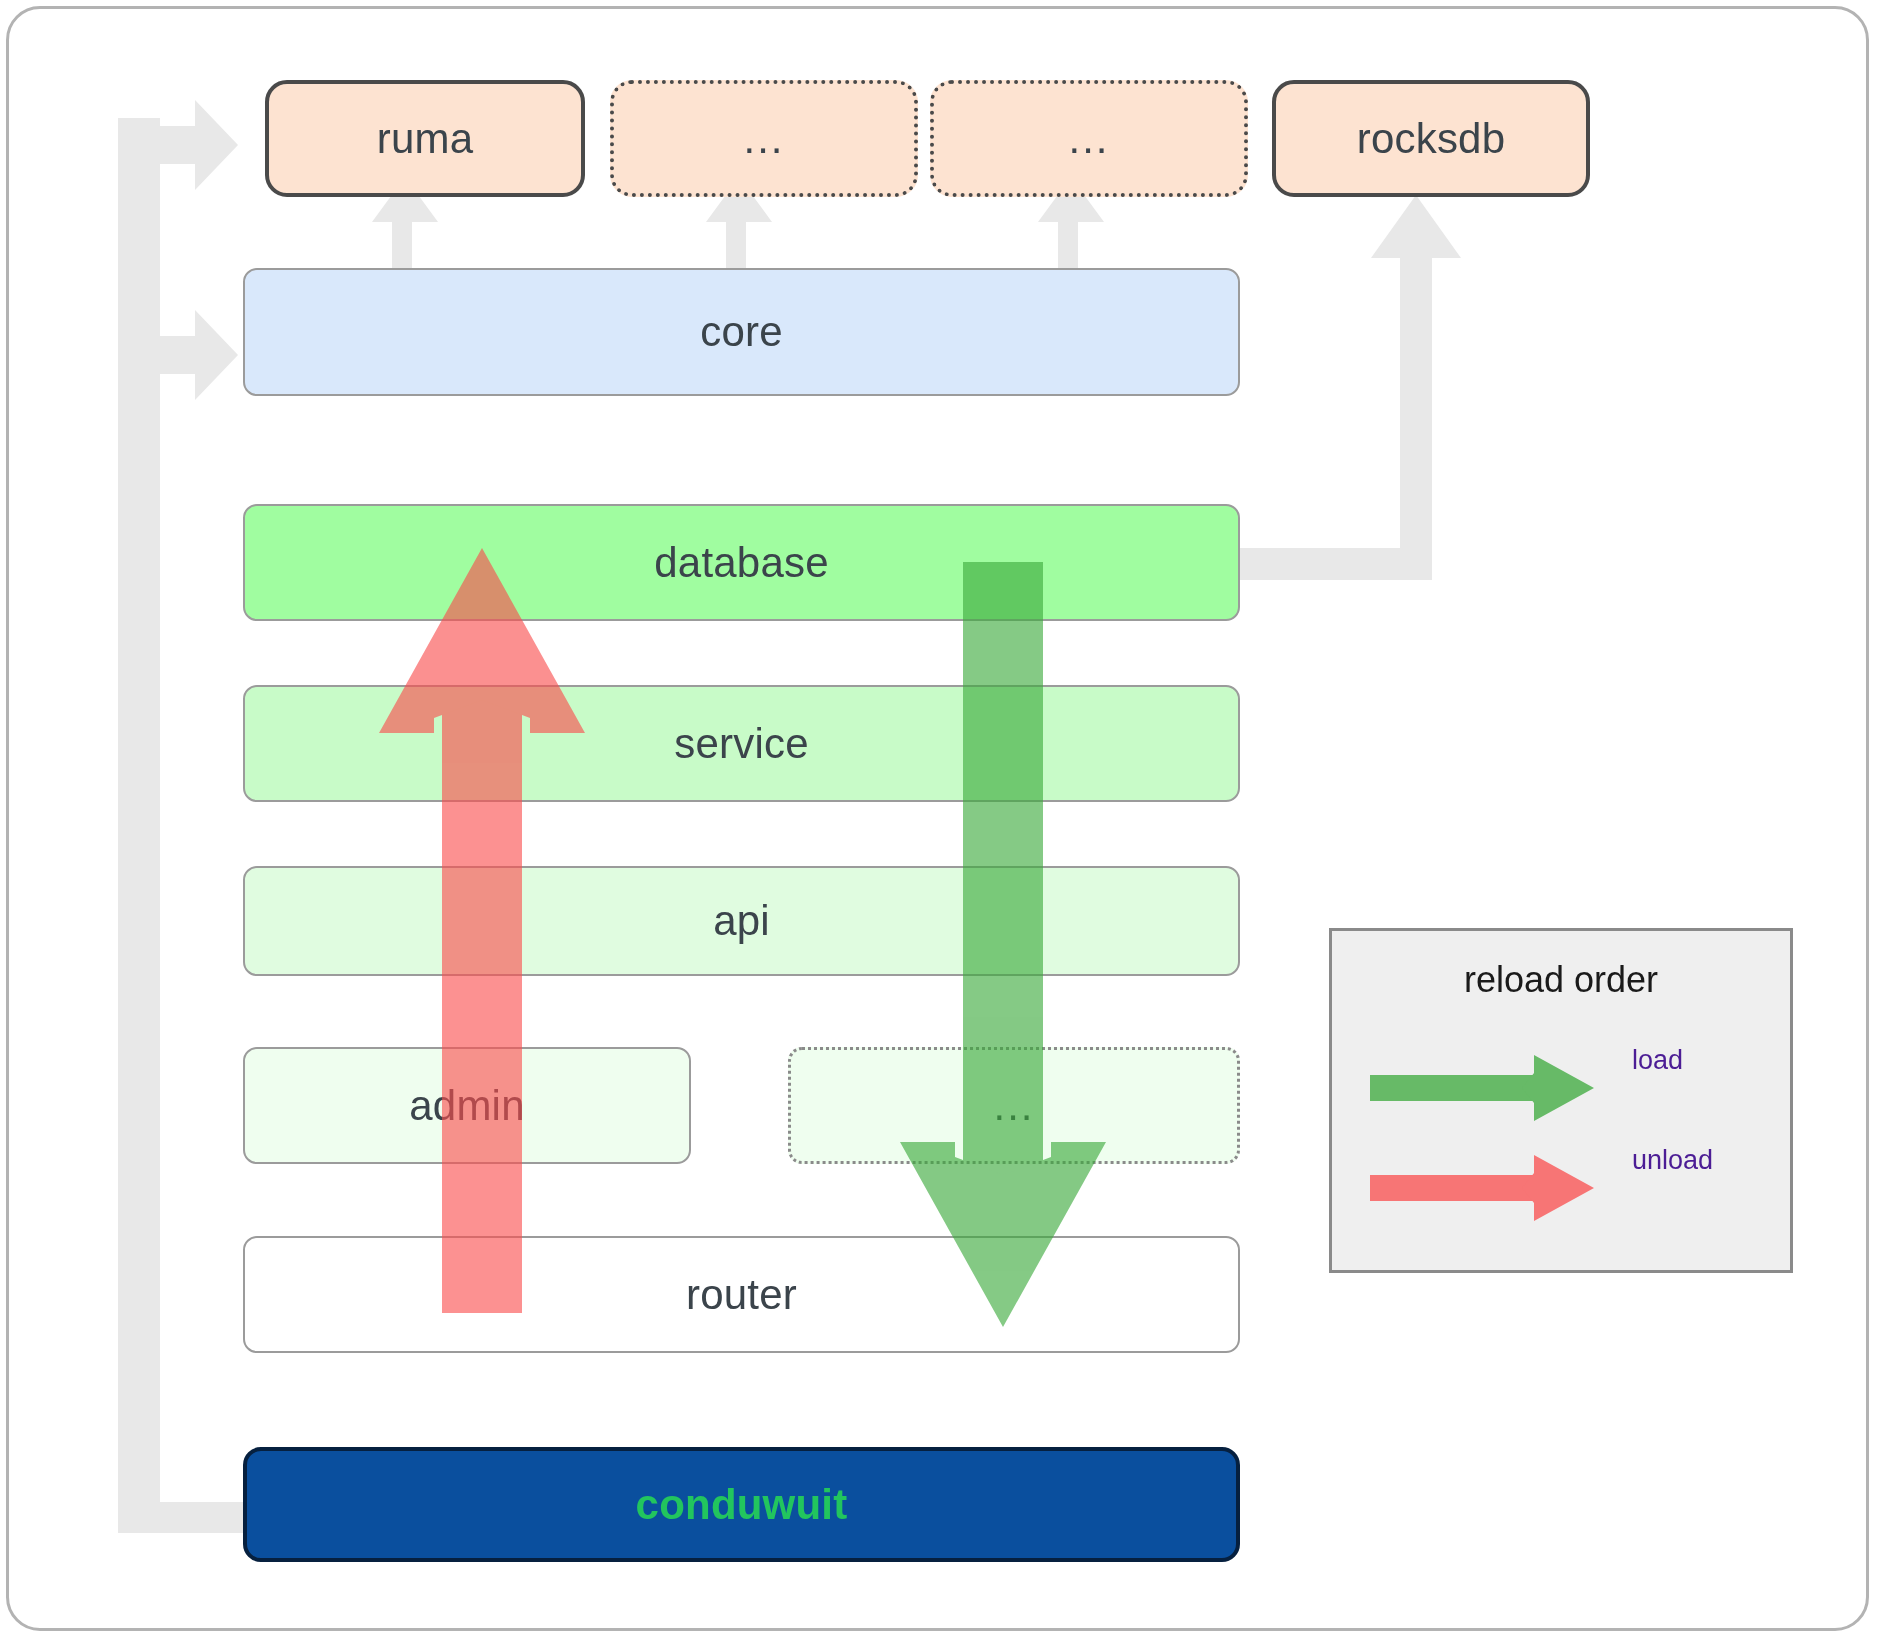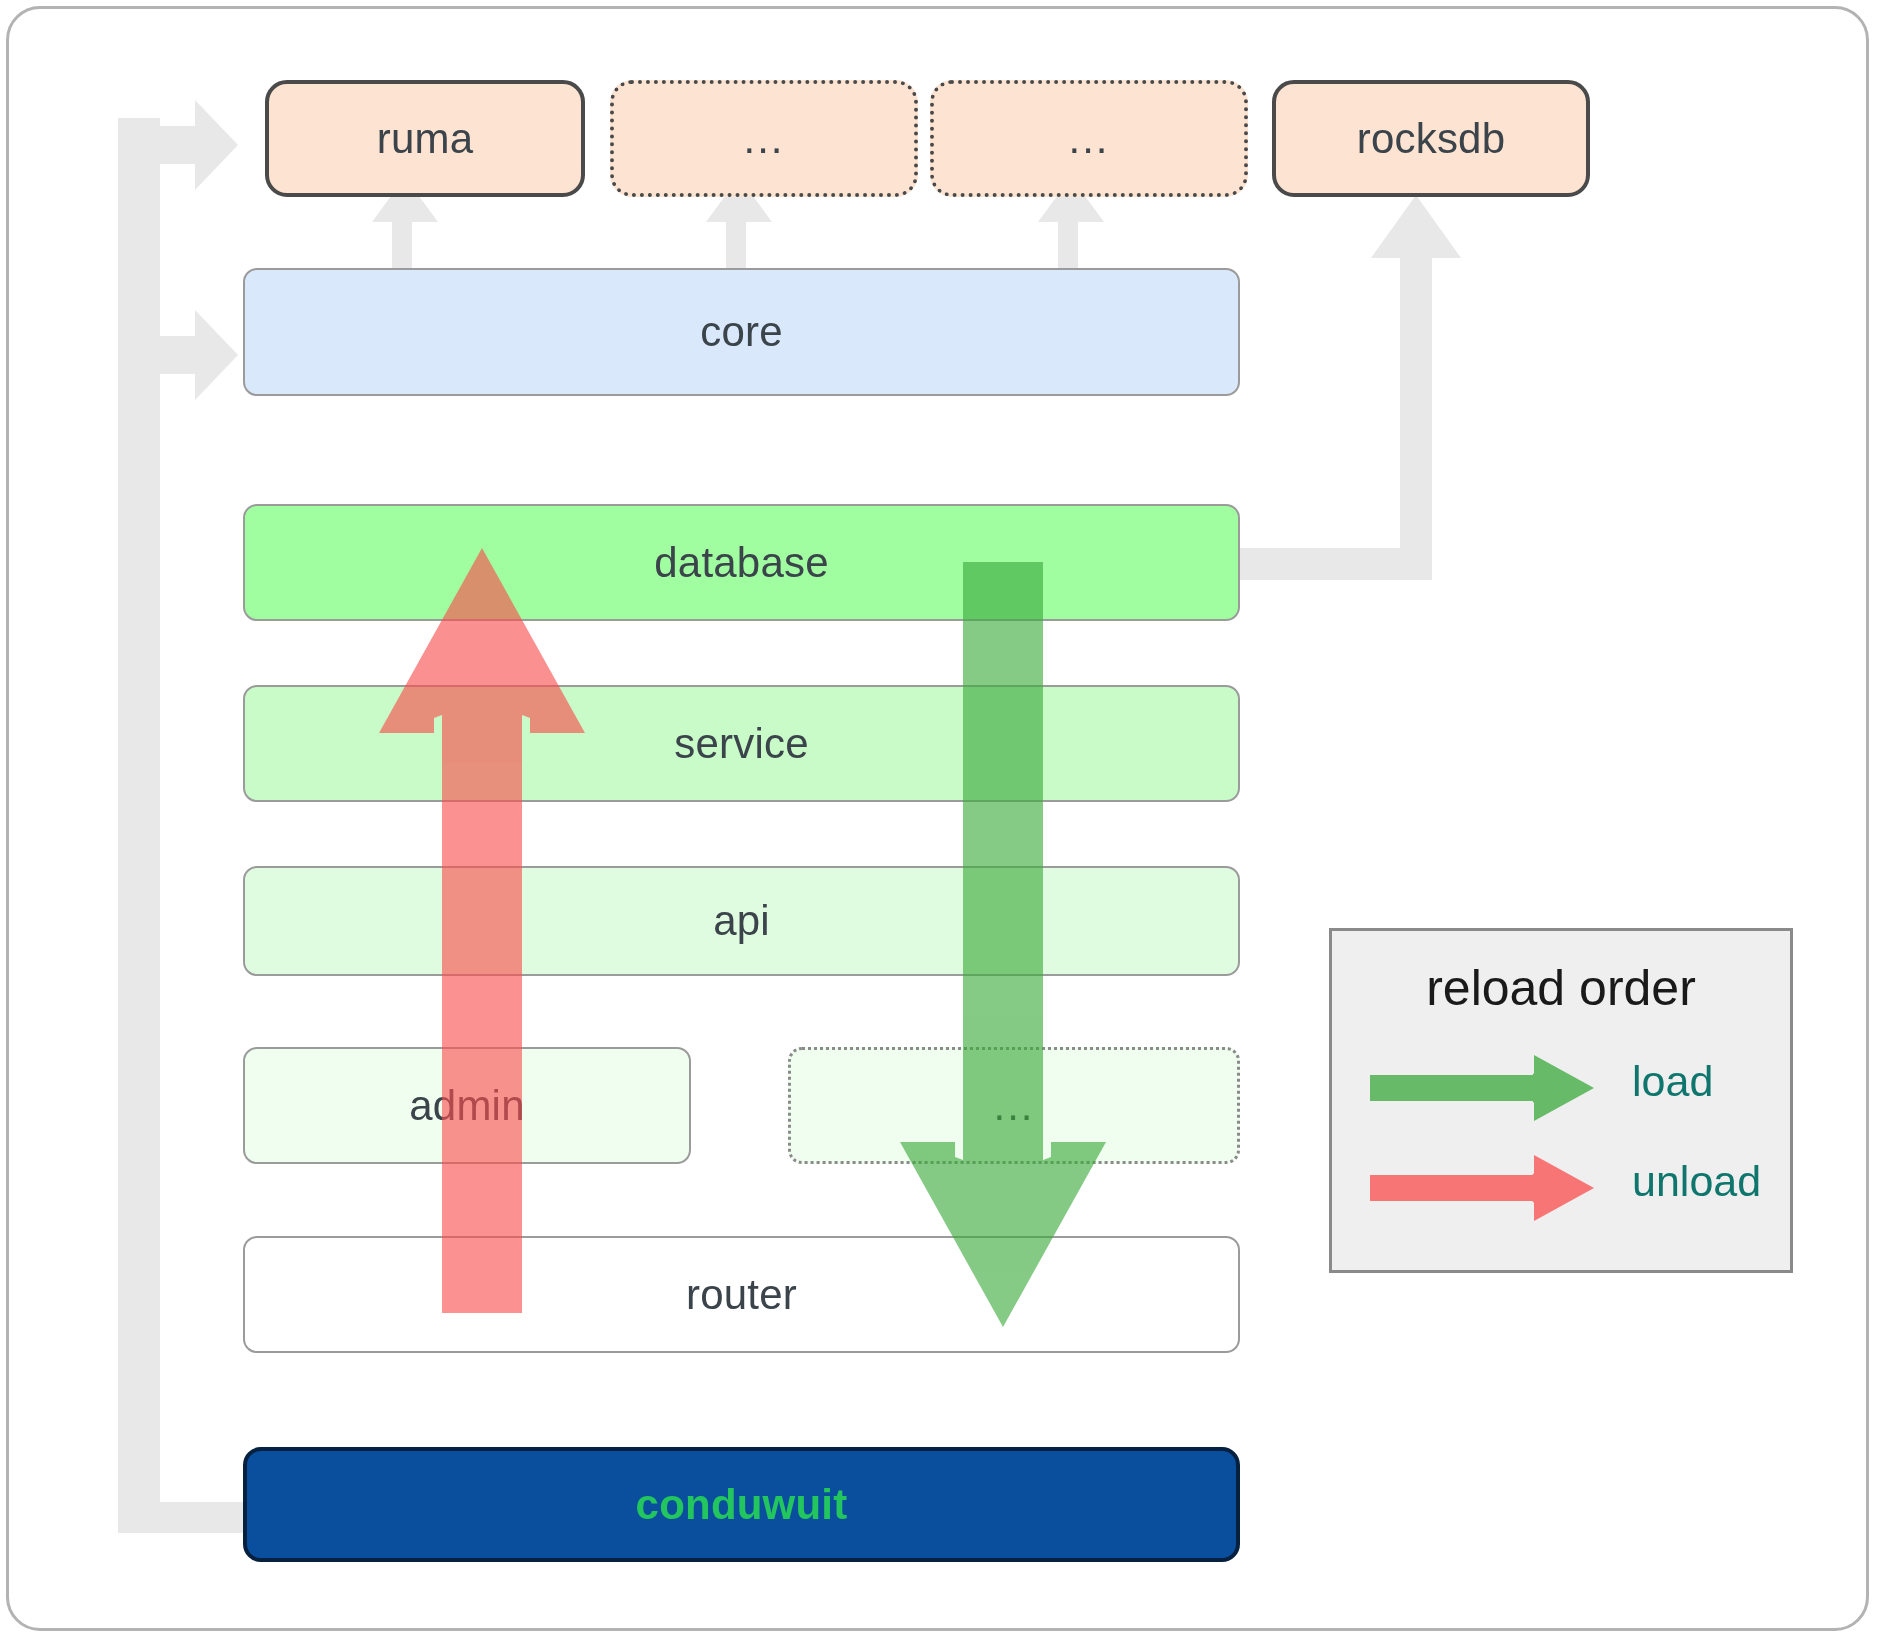--- a/index.html
+++ b/index.html
@@ -80,30 +80,30 @@
     height: 345px;
     background: #efefef;
     border: 3px solid #8a8a8a;
     box-sizing: border-box;
     z-index: 6;
   }
   #legend-title {
     position: absolute;
     left: 0; top: 28px; width: 100%;
     text-align: center;
-    font-size: 50px;
+    font-size: 36px;
     color: #1a1a1a;
   }
   .legend-row { position: absolute; left: 0; width: 100%; height: 90px; }
   .legend-label {
     position: absolute;
     left: 300px;
-    top: 14px;
-    font-size: 43px;
-    color: #0f766e;
+    top: 2px;
+    font-size: 27px;
+    color: #4c1d95;
   }
 
   svg.ov { position: absolute; left: 0; top: 0; width: 1883px; height: 1643px; }
   #connectors { z-index: 2; }
   #bigarrows  { z-index: 8; pointer-events: none; }
 </style>
 </head>
 <body>
 
 <div id="stage">

